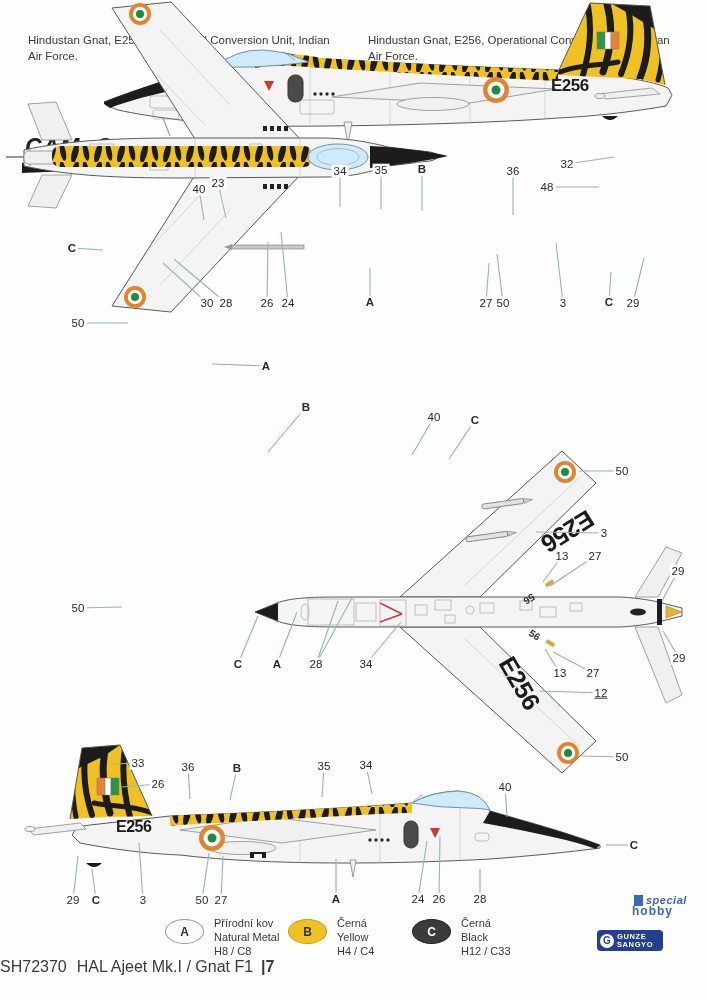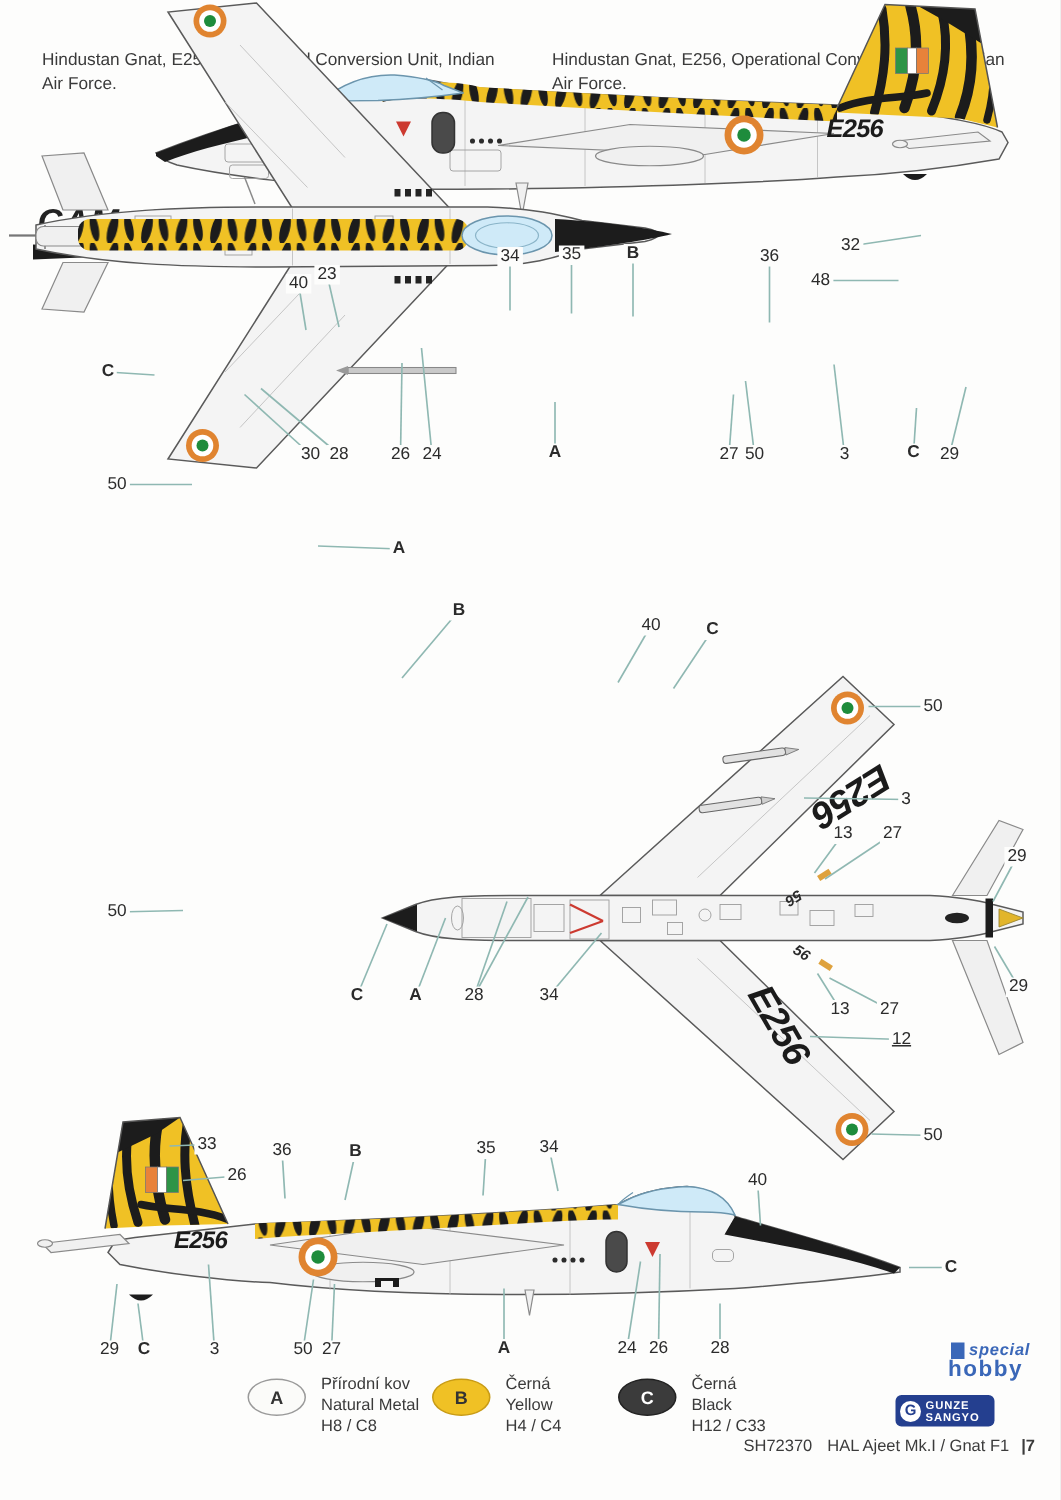--- a/index.html
+++ b/index.html
@@ -5,21 +5,21 @@
   html,body{margin:0;padding:0;background:#e9e9e9;}
   .page{position:relative;width:707px;height:1000px;background:#fdfdfc;margin:0 auto;
         font-family:"Liberation Sans",sans-serif;color:#333;overflow:hidden;
         border-right:2px solid #d8d8d8;}
   .caption{position:absolute;width:318px;font-size:11.5px;line-height:1.4;color:#3a3a3a;}
   .cap-left{left:28px;top:32px;}
   .cap-right{left:368px;top:32px;}
   .cam-title{position:absolute;left:25px;top:134px;font-size:23px;font-style:italic;
              font-weight:600;color:#222;letter-spacing:1px;}
   .wedge{position:absolute;left:22px;top:162px;}
-  .view{position:absolute;font-style:italic;}
+  .view{position:absolute;}
   .view svg{display:block;}
   
   .f-yellow{fill:var(--c-yellow,#F0C125);}
   .f-black{fill:var(--c-stripe,#1C1C1C);}
   .s-black{stroke:var(--c-stripe,#1C1C1C);fill:none;stroke-linecap:round;}
   .f-ro{fill:var(--c-roundel_orange,#E08430);}
   .f-rg{fill:var(--c-roundel_green,#1E8C3C);}
   .f-fo{fill:var(--c-flash_orange,#E8823A);}
   .f-fg{fill:var(--c-flash_green,#2E9447);}
   .f-canopy{fill:var(--c-canopy,#CFEAF8);}
@@ -44,27 +44,27 @@
                justify-content:center;font-size:12px;font-weight:700;flex:0 0 auto;margin-top:2px;}
   .chip-a{background:#fbfbf9;border:1.5px solid #9a9a9a;color:#333;}
   .chip-b{background:var(--c-yellow,#F0C125);border:1.5px solid #c89b16;color:#333;}
   .chip-c{background:#3b3b3b;border:1.5px solid #222;color:#fff;}
   .legend-text{font-size:11px;line-height:1.27;color:#3a3a3a;}
   
   .logo-special{position:absolute;left:632px;top:894px;width:74px;color:var(--c-logo_blue,#3a67b8);}
   .sp-row{display:flex;align-items:flex-end;gap:3px;margin-left:2px;}
   .sp-bar{width:9px;height:11px;background:var(--c-logo_blue,#3a67b8);display:inline-block;}
   .sp-special{font-size:11px;font-style:italic;font-weight:700;letter-spacing:0.5px;}
-  .sp-hobby{font-size:15px;font-weight:700;letter-spacing:1px;margin-top:-2px;}
+  .sp-hobby{font-size:12px;font-weight:700;letter-spacing:1px;margin-top:-2px;}
   .logo-gunze{position:absolute;left:597px;top:930px;width:66px;height:21px;border-radius:4px;
               background:var(--c-navy,#243F8F);display:flex;align-items:center;gap:3px;padding:0 3px;box-sizing:border-box;}
   .gz-circle{width:14px;height:14px;border-radius:50%;background:#fff;color:var(--c-navy,#243F8F);
              font-size:10px;font-weight:700;display:flex;align-items:center;justify-content:center;flex:0 0 auto;}
   .gz-text{color:#fff;font-size:7.5px;font-weight:700;letter-spacing:0.6px;line-height:1.05;}
-  .footer-line{position:absolute;left:0;top:958px;width:690px;text-align:right;font-size:11px;color:#3b3b3b;}
+  .footer-line{position:absolute;left:0;top:958px;width:690px;text-align:left;font-size:16px;color:#3b3b3b;}
   .footer-line .cat{margin-right:10px;}
   .footer-line .pg{font-weight:700;margin-left:8px;}
 </style>
 </head>
 <body>
 
 <div class="page">
 
   <svg width="0" height="0" style="position:absolute">
     <defs>

